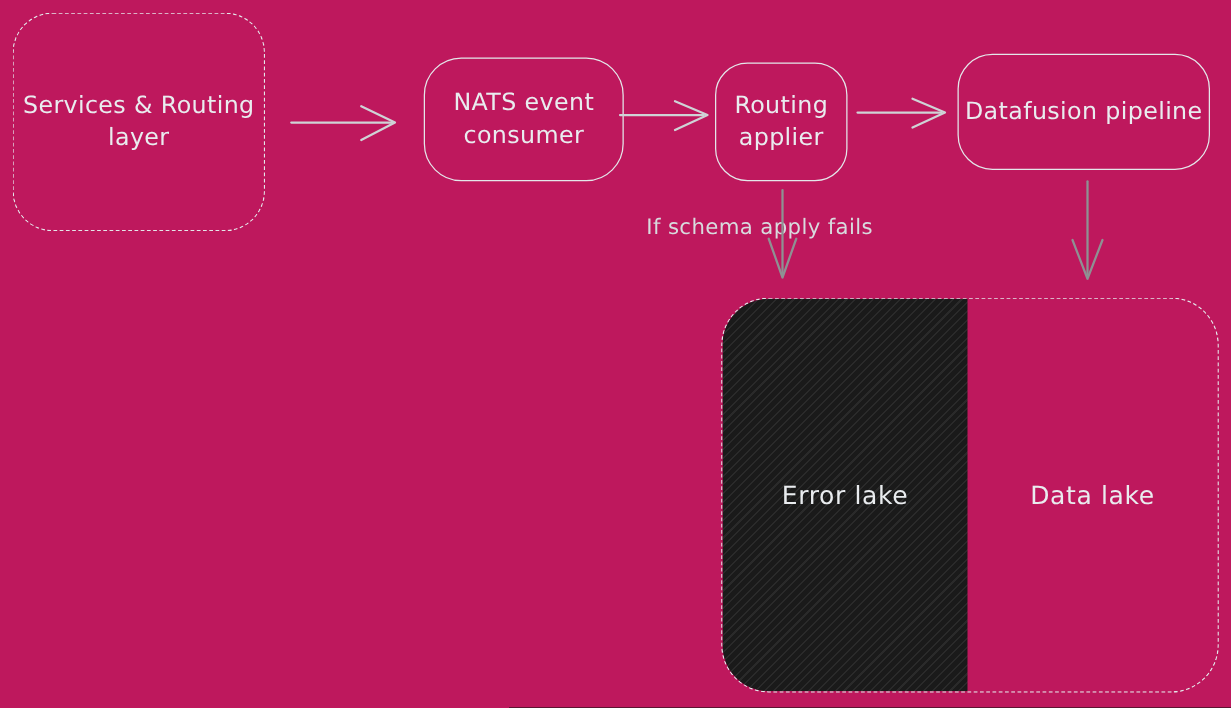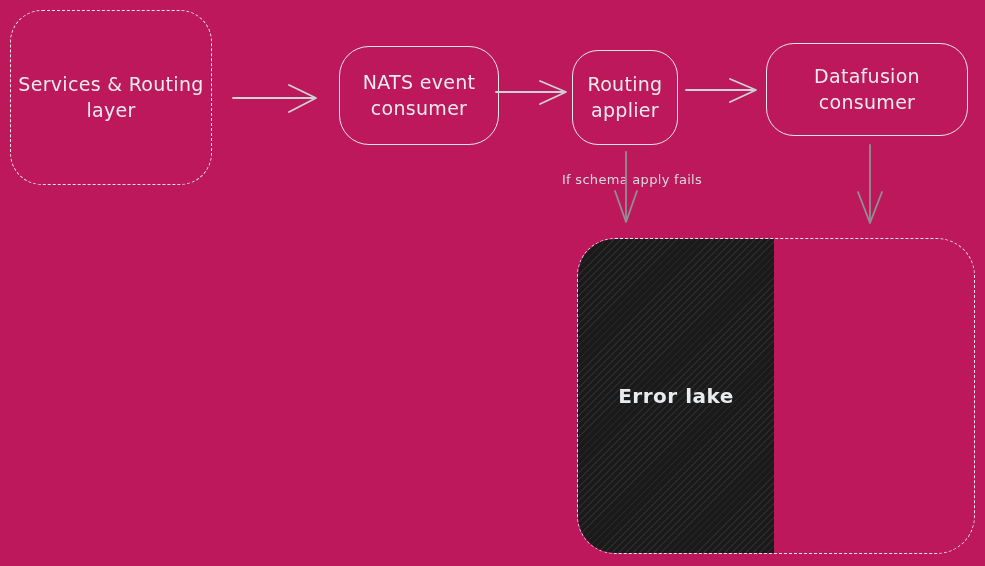--- a/index.html
+++ b/index.html
@@ -33,21 +33,20 @@
 
   .box-services { left: 10px;  top: 10px;  width: 202px; height: 175px; border-radius: 32px; }
   .box-nats     { left: 339px; top: 46px;  width: 160px; height: 99px;  border-radius: 30px; }
   .box-schema   { left: 572px; top: 50px;  width: 106px; height: 95px;  border-radius: 26px; }
   .box-datafusion { left: 766px; top: 43px; width: 202px; height: 93px; border-radius: 28px; }
 
   .box-lakes {
     left: 577px; top: 238px; width: 398px; height: 316px;
     border-radius: 38px;
     overflow: hidden;
-    font-weight: bold;
   }
   .lake-hatch {
     position: absolute;
     left: 0; top: 0; bottom: 0;
     width: 196px;
     background-color: #1a1a1a;
     background-image: repeating-linear-gradient(
       135deg,
       rgba(255,255,255,0.07) 0px,
       rgba(255,255,255,0.07) 1.2px,
@@ -66,23 +65,22 @@
     letter-spacing: 0.5px;
   }
   .lake-label.error { left: 0; width: 196px; }
   .lake-label.data  { left: 196px; right: 0; }
 
   .annotation {
     position: absolute;
     left: 517px;
     top: 172px;
     width: 230px;
-    text-align: center;
     color: #d8dbde;
-    font-size: 13px;
+    font-size: 17px;
     letter-spacing: 0.3px;
   }
 
   svg.arrows {
     position: absolute;
     left: 0; top: 0;
     width: 985px;
     height: 566px;
     pointer-events: none;
   }
@@ -108,25 +106,26 @@
 
   <div class="node dashed box-services">Services &amp; Routing
 layer</div>
 
   <div class="node solid box-nats">NATS event
 consumer</div>
 
   <div class="node solid box-schema">Routing
 applier</div>
 
-  <div class="node solid box-datafusion">Datafusion consumer</div>
+  <div class="node solid box-datafusion">Datafusion pipeline</div>
 
   <div class="node dashed box-lakes">
     <div class="lake-hatch"></div>
     <div class="lake-label error">Error lake</div>
+    <div class="lake-label data">Data lake</div>
   </div>
 
   <div class="annotation">If schema apply fails</div>
 
   <svg class="arrows" viewBox="0 0 985 566">
     <g>
       <path class="arrow-h" d="M233,98 L314,98"></path>
       <path class="arrow-h" d="M289,85 L316,98 L289,112"></path>
     </g>
     <g>

